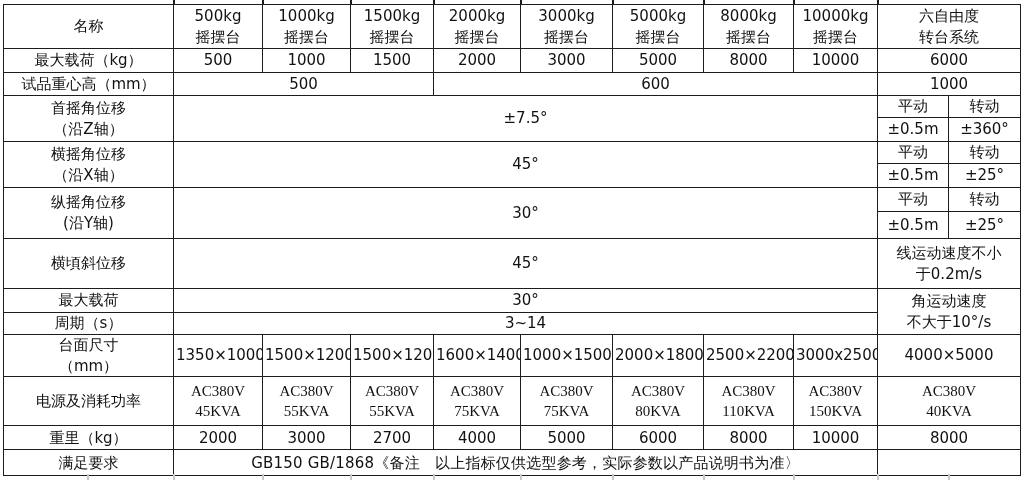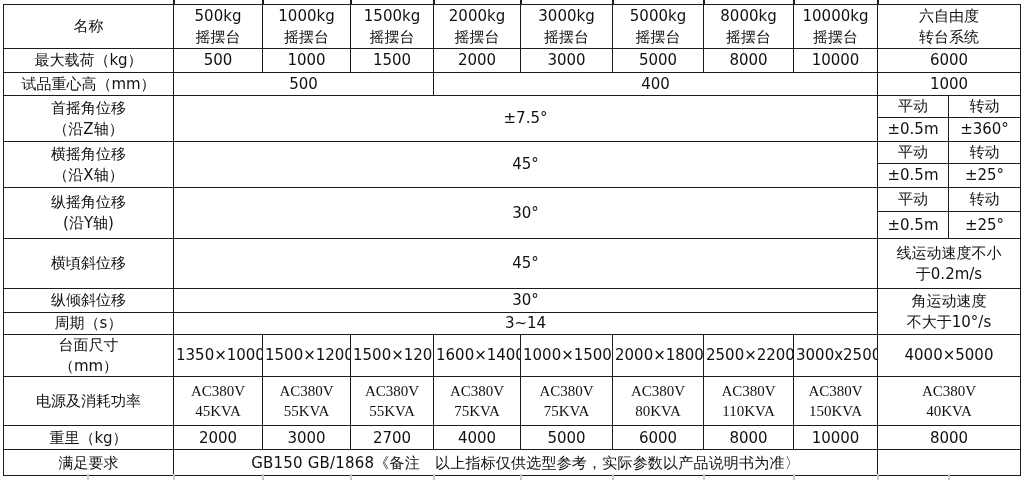--- a/index.html
+++ b/index.html
@@ -88,21 +88,21 @@
     <td>3000</td>
     <td>5000</td>
     <td>8000</td>
     <td>10000</td>
     <td colspan="2">6000</td>
   </tr>
 
   <tr style="height:23px">
     <td>试品重心高（mm）</td>
     <td colspan="3">500</td>
-    <td colspan="5">400</td>
+    <td colspan="5">600</td>
     <td colspan="2">1000</td>
   </tr>
 
   <tr style="height:22px">
     <td rowspan="2">首摇角位移
 （沿Z轴）</td>
     <td colspan="8" rowspan="2">±7.5°</td>
     <td>平动</td>
     <td>转动</td>
   </tr>
@@ -136,21 +136,21 @@
   </tr>
 
   <tr style="height:50px">
     <td>横頃斜位移</td>
     <td colspan="8">45°</td>
     <td colspan="2">线运动速度不小
 于0.2m/s</td>
   </tr>
 
   <tr style="height:24px">
-    <td>纵倾斜位移</td>
+    <td>最大载荷</td>
     <td colspan="8">30°</td>
     <td colspan="2" rowspan="2">角运动速度
 不大于10°/s</td>
   </tr>
 
   <tr style="height:22px">
     <td>周期（s）</td>
     <td colspan="8">3~14</td>
   </tr>
 

